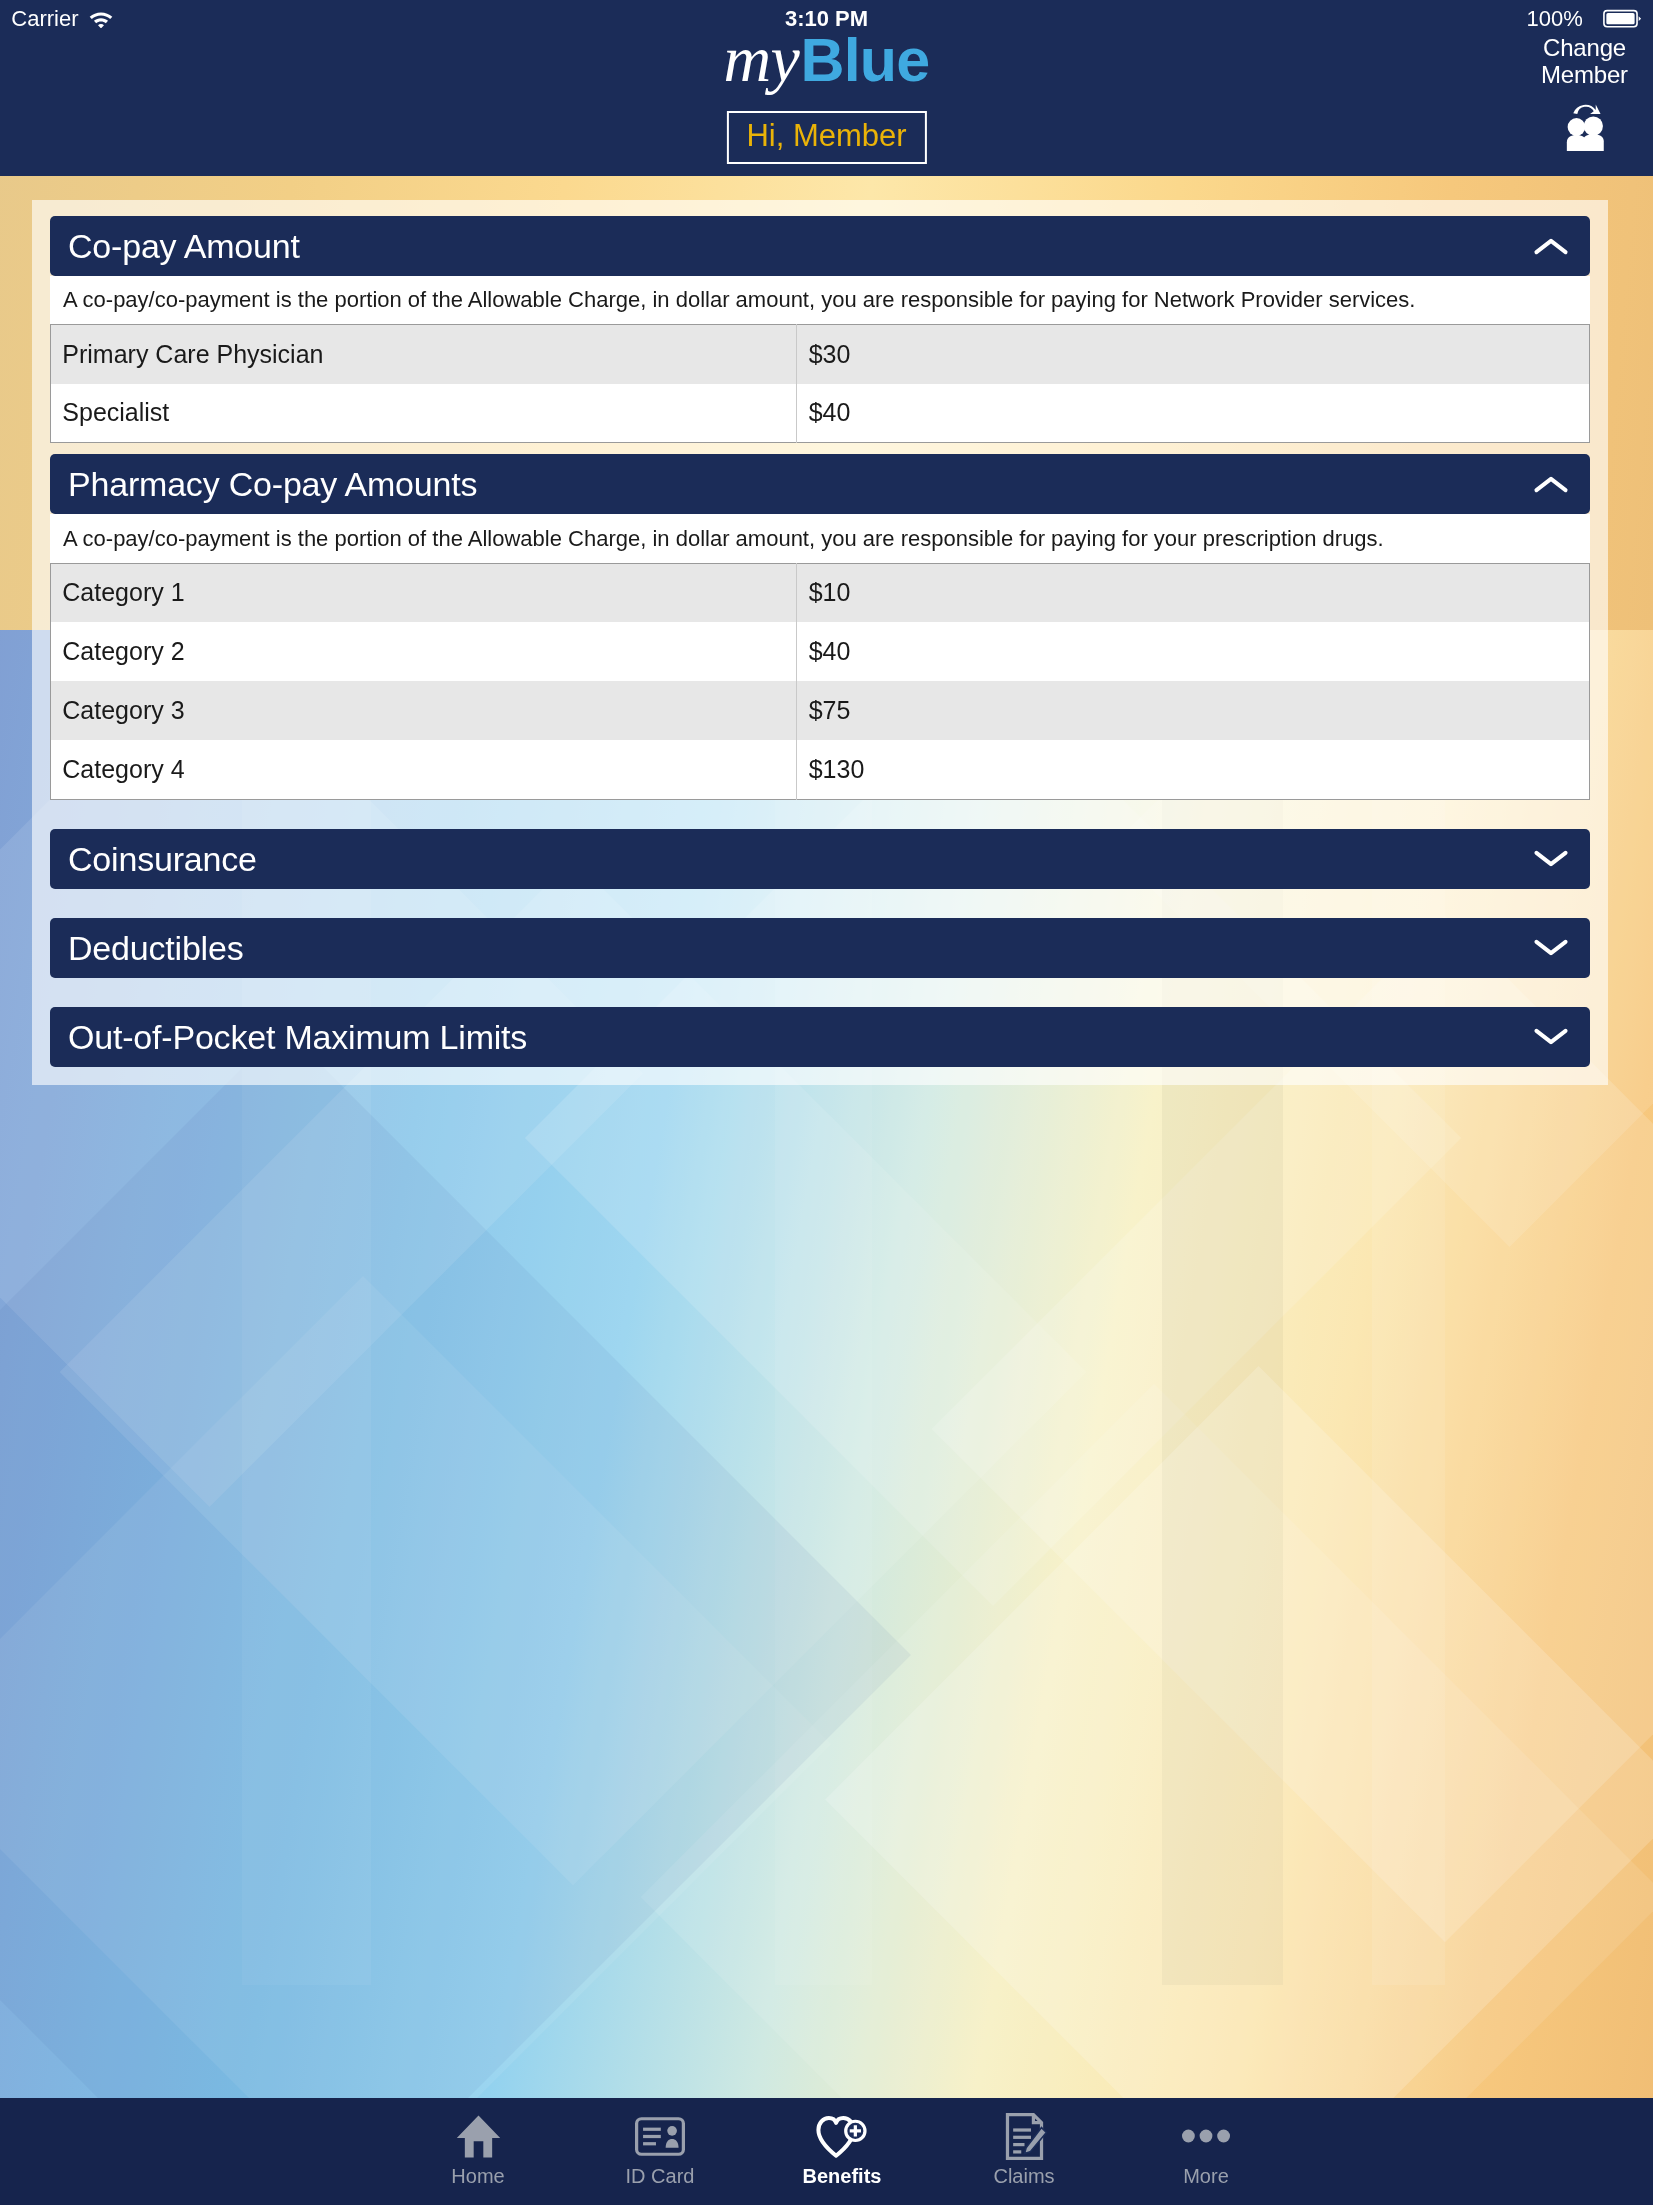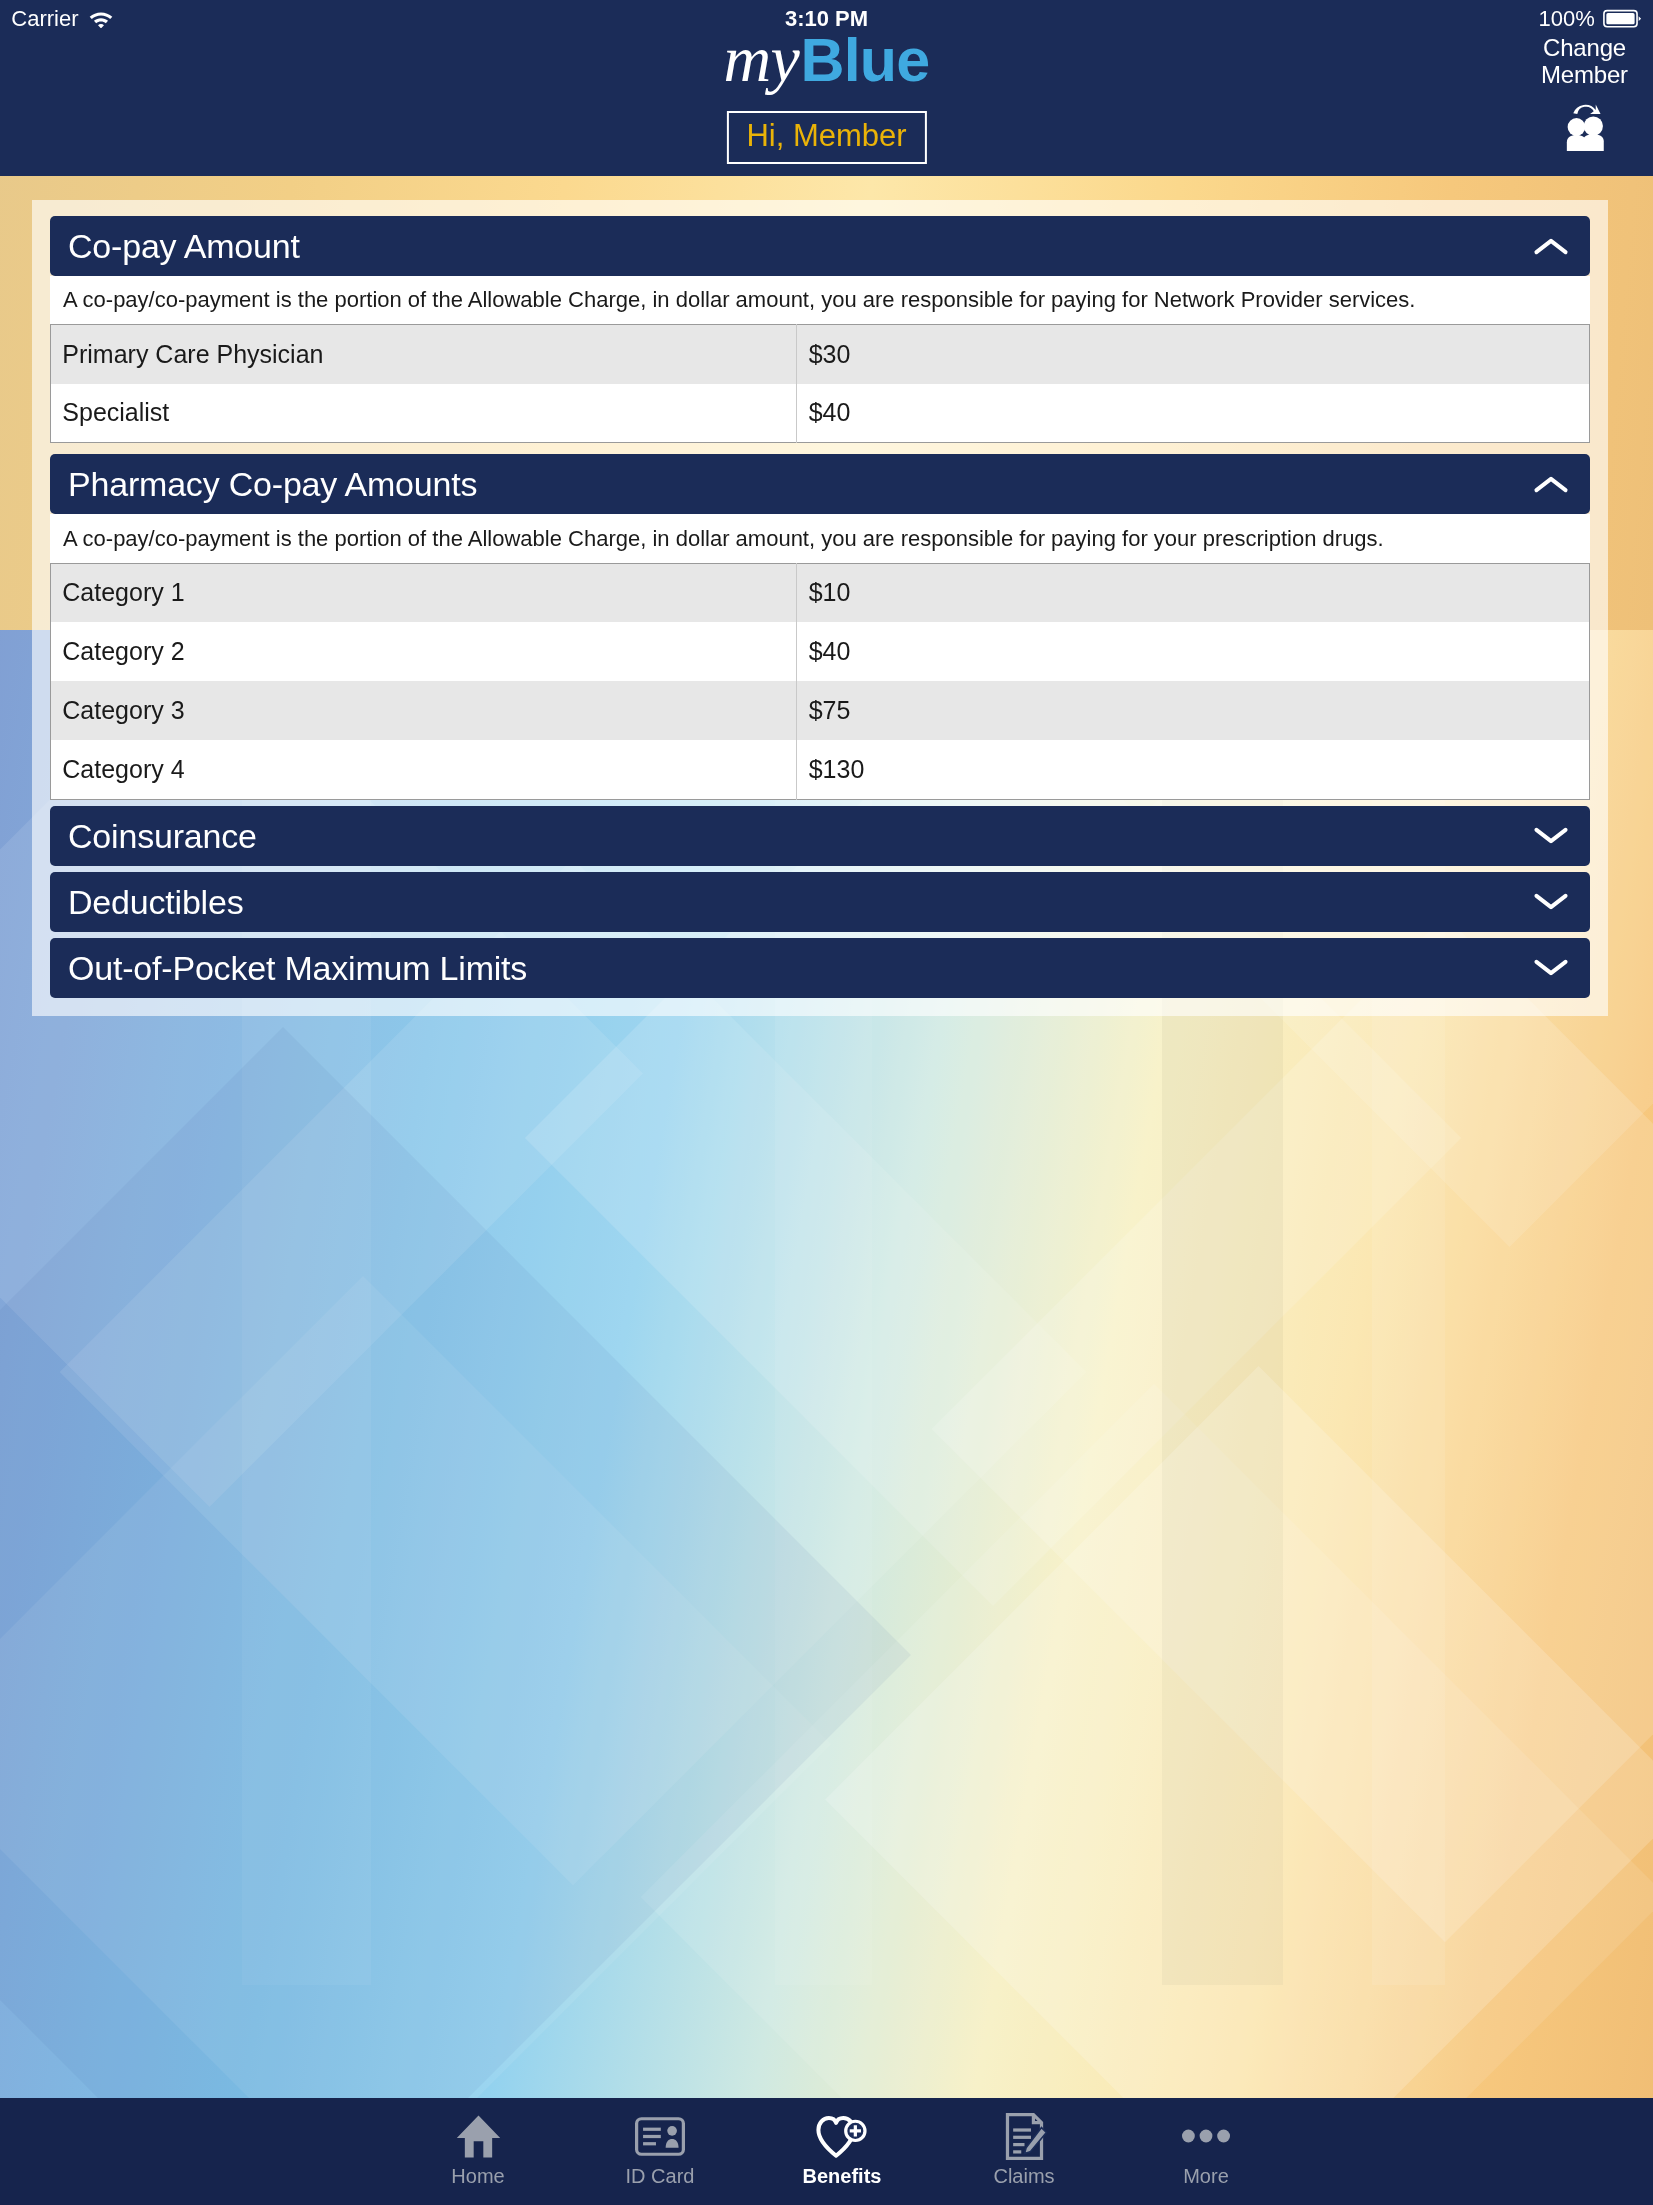--- a/index.html
+++ b/index.html
@@ -69,21 +69,21 @@
     display: flex; align-items: center; gap: 9px;
     height: 37px;
   }
   .sb-center {
     position: absolute; left: 0; right: 0; top: 0;
     text-align: center; font-weight: bold; font-size: 22px;
     line-height: 37px;
   }
   .sb-right {
     position: absolute; right: 11.3px; top: 0;
-    display: flex; align-items: center; gap: 8px;
+    display: flex; align-items: center; gap: 20px;
     height: 37px;
     font-size: 22px;
   }
   .wifi-icon svg, .battery-icon svg { display: block; }
 
   
   .header {
     position: absolute;
     left: 0; top: 0;
     width: 1653px; height: 176px;
@@ -202,21 +202,21 @@
     border: none;
     margin-left: 28px;
   }
   .acc-table td.col-label { width: 48.5%; }
   .acc-table td.col-value { width: 51.5%; border-left: 1.6px solid #c9c9c9; }
   .acc-table tr.odd td { background: #e7e7e7; }
   .acc-table tr.even td { background: #ffffff; border-radius: 9px; }
   .sp-14 { height: 11.3px; }
 
   
-  .acc-header.collapsed { margin-top: 6px; height: 60px; }
+  .acc-header.collapsed { margin-top: 29px; height: 60px; }
 
   
   .tabbar {
     position: absolute;
     left: 0; bottom: 0;
     width: 1653px; height: 107px;
     background: #16244d;
     display: flex;
     align-items: flex-start;
     padding-top: 13px;

